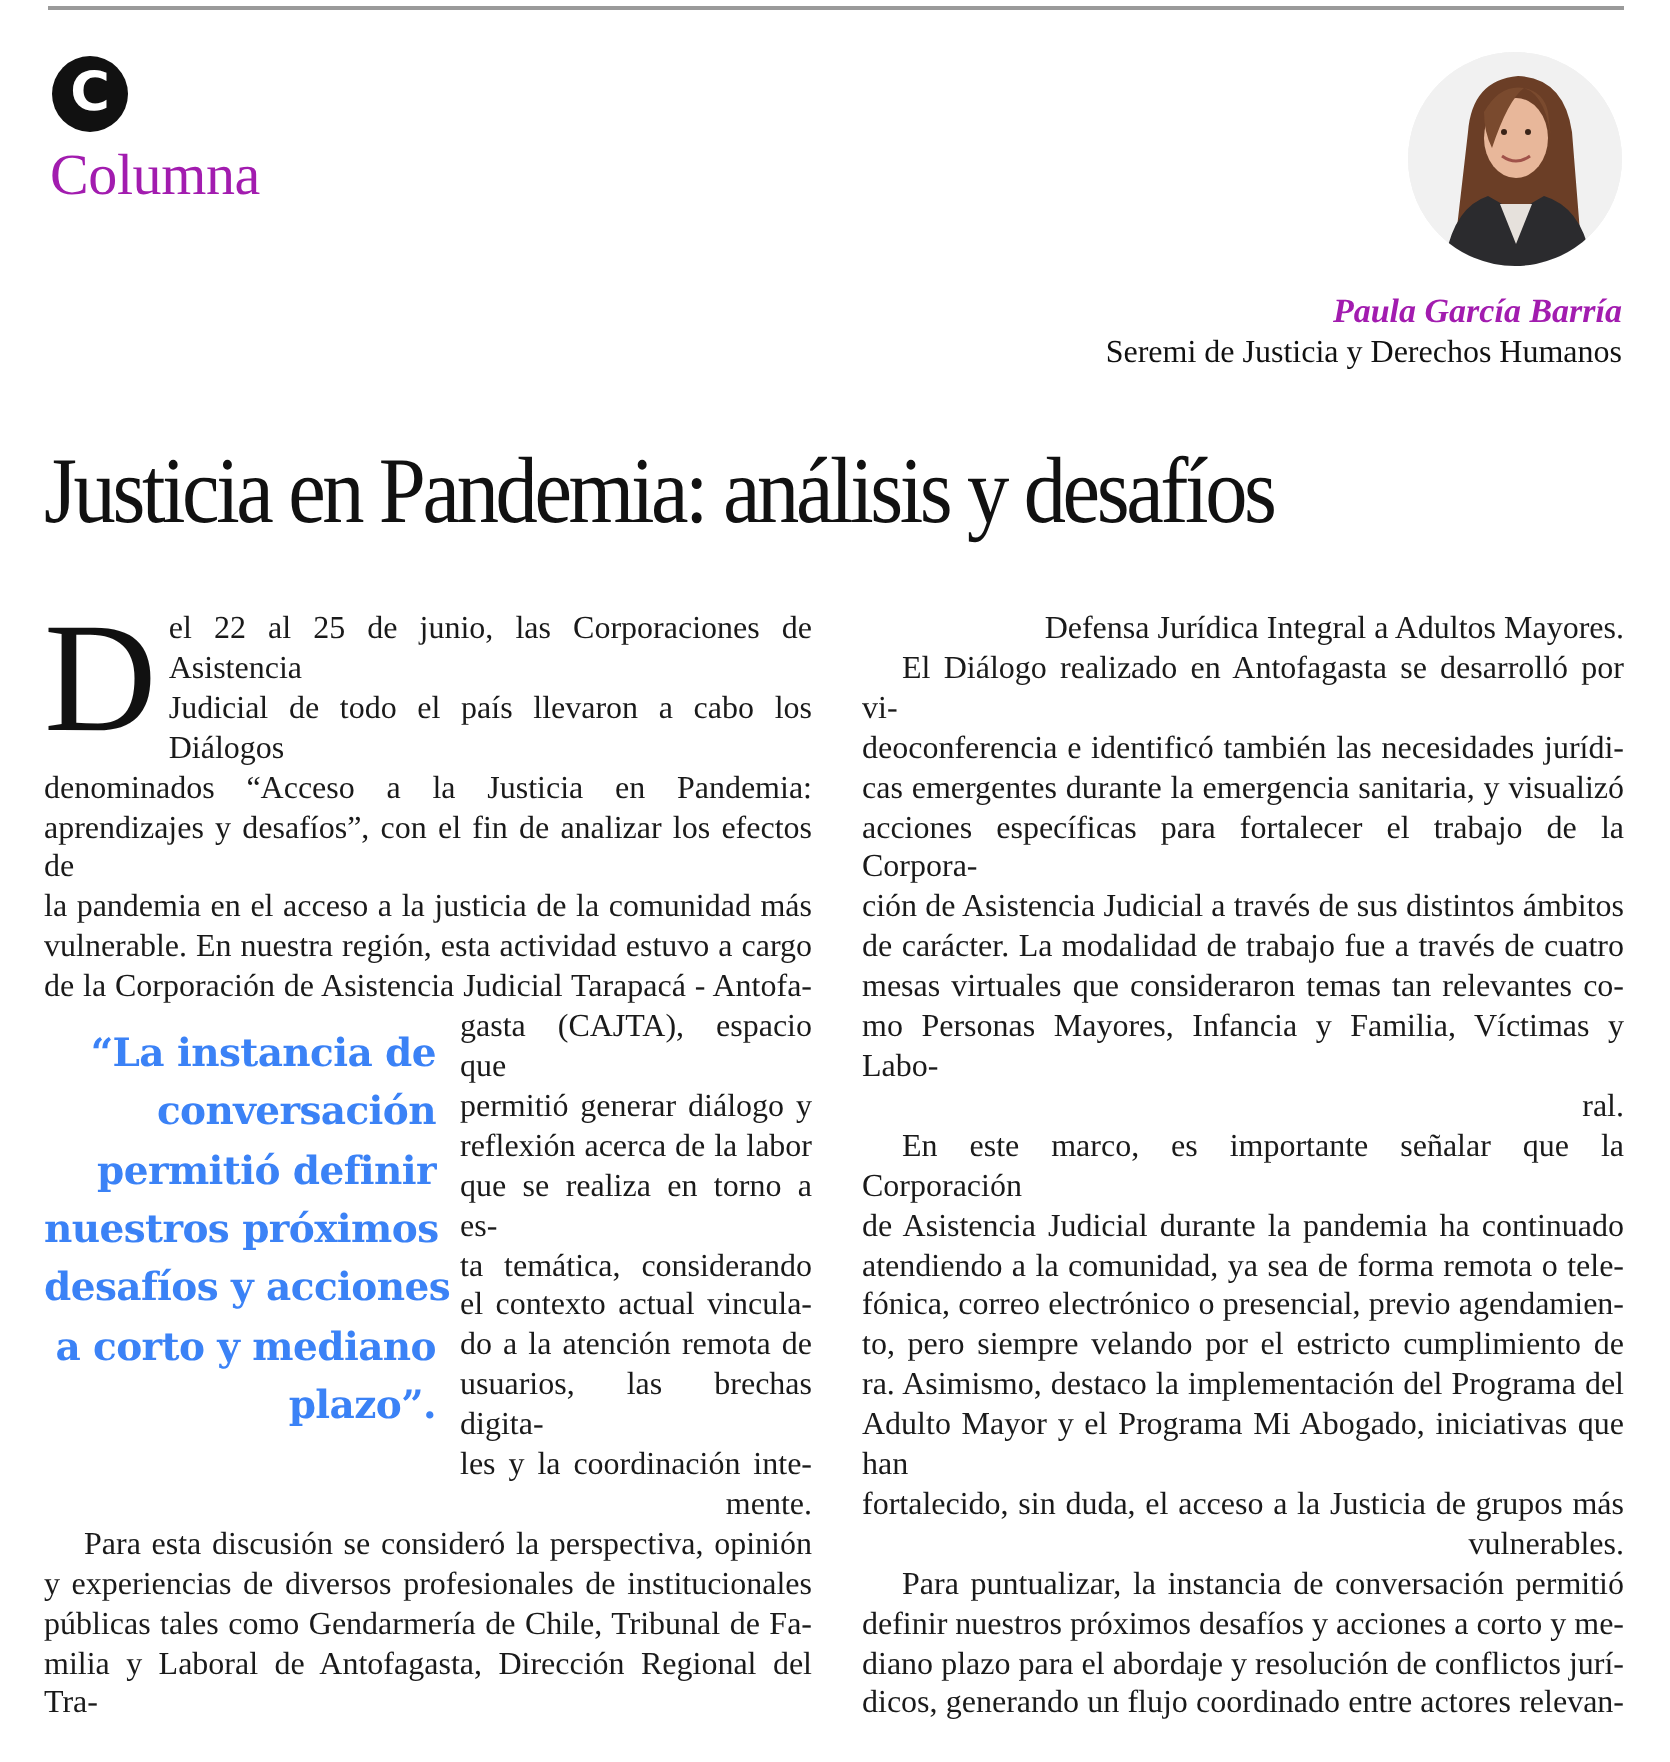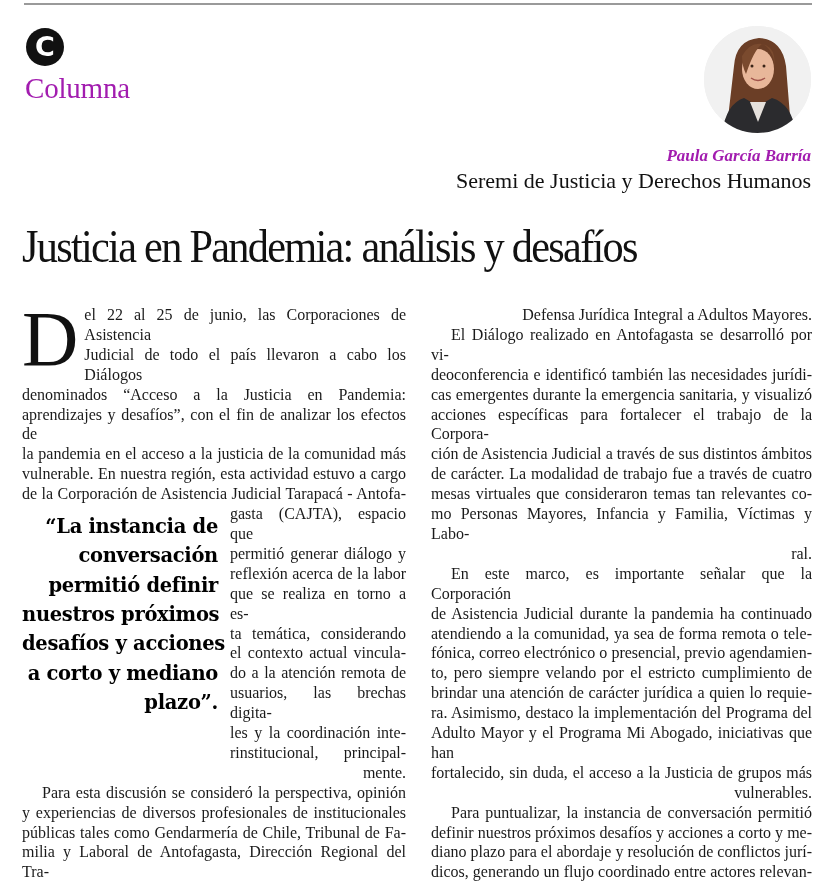--- a/index.html
+++ b/index.html
@@ -27,21 +27,21 @@
       position: absolute; left: 704px; top: 26px; width: 107px; height: 107px;
       border-radius: 50%; background: #f0f0f0; overflow: hidden;
     }
     .author-name {
       position: absolute; right: 24px; top: 146px;
       font-family: "Liberation Serif", serif; font-style: italic; font-weight: bold;
       font-size: 17px; color: #a21caf;
     }
     .author-role {
       position: absolute; right: 24px; top: 168px;
-      font-family: "Liberation Serif", serif; font-size: 22px; color: #111;
+      font-family: "Liberation Serif", serif; font-size: 16px; color: #111;
     }
     .headline {
       position: absolute; left: 22px; top: 218px; margin: 0;
       font-family: "Liberation Serif", serif; font-weight: normal;
       font-size: 47px; letter-spacing: -1.9px; color: #111; line-height: 56px;
       transform: scaleX(0.9); transform-origin: left;
       white-space: nowrap;
     }
     .col {
       position: absolute; top: 305px;
@@ -51,21 +51,21 @@
     .col-left { left: 22px; width: 384px; }
     .col-right { left: 431px; width: 381px; }
     .dropcap {
       float: left; font-family: "Liberation Serif", serif; font-size: 78px;
       line-height: 60px; margin: 4px 6px 0 0; font-weight: normal; color: #111;
       height: 60px;
     }
     .pullquote {
       float: left; width: 196px; margin: 0 12px 0 0; padding-top: 8px;
       font-family: "DejaVu Serif", serif; font-weight: bold; font-size: 19.5px;
-      line-height: 29.3px; text-align: right; color: #000000; letter-spacing: -0.3px;
+      line-height: 29.3px; text-align: right; color: #3b82f6; letter-spacing: -0.3px;
     }
     .line { display: block; white-space: nowrap; }
     .just { display: block; text-align: justify; text-align-last: justify; white-space: normal; }
     .last { display: block; text-align: right; }
   </style>
 </head>
 <body>
 
 <div class="top-rule"></div>
 
@@ -120,21 +120,20 @@
   <div style="overflow:hidden">
     <span class="just">gasta (CAJTA), espacio que</span>
     <span class="just">permitió generar diálogo y</span>
     <span class="just">reflexión acerca de la labor</span>
     <span class="just">que se realiza en torno a es-</span>
     <span class="just">ta temática, considerando</span>
     <span class="just">el contexto actual vincula-</span>
     <span class="just">do a la atención remota de</span>
     <span class="just">usuarios, las brechas digita-</span>
     <span class="just">les y la coordinación inte-</span>
-    <span class="just">rinstitucional, principal-</span>
     <span class="last">mente.</span>
   </div>
 
   <div style="clear:both">
     <span class="just" style="text-indent:20px">Para esta discusión se consideró la perspectiva, opinión</span>
     <span class="just">y experiencias de diversos profesionales de institucionales</span>
     <span class="just">públicas tales como Gendarmería de Chile, Tribunal de Fa-</span>
     <span class="just">milia y Laboral de Antofagasta, Dirección Regional del Tra-</span>
 
   </div>
@@ -154,21 +153,20 @@
     <span class="just">mo Personas Mayores, Infancia y Familia, Víctimas y Labo-</span>
     <span class="last">ral.</span>
   </div>
 
   <div>
     <span class="just" style="text-indent:20px">En este marco, es importante señalar que la Corporación</span>
     <span class="just">de Asistencia Judicial durante la pandemia ha continuado</span>
     <span class="just">atendiendo a la comunidad, ya sea de forma remota o tele-</span>
     <span class="just">fónica, correo electrónico o presencial, previo agendamien-</span>
     <span class="just">to, pero siempre velando por el estricto cumplimiento de</span>
-    <span class="just">brindar una atención de carácter jurídica a quien lo requie-</span>
     <span class="just">ra. Asimismo, destaco la implementación del Programa del</span>
     <span class="just">Adulto Mayor y el Programa Mi Abogado, iniciativas que han</span>
     <span class="just">fortalecido, sin duda, el acceso a la Justicia de grupos más</span>
     <span class="last">vulnerables.</span>
   </div>
 
   <div>
     <span class="just" style="text-indent:20px">Para puntualizar, la instancia de conversación permitió</span>
     <span class="just">definir nuestros próximos desafíos y acciones a corto y me-</span>
     <span class="just">diano plazo para el abordaje y resolución de conflictos jurí-</span>

